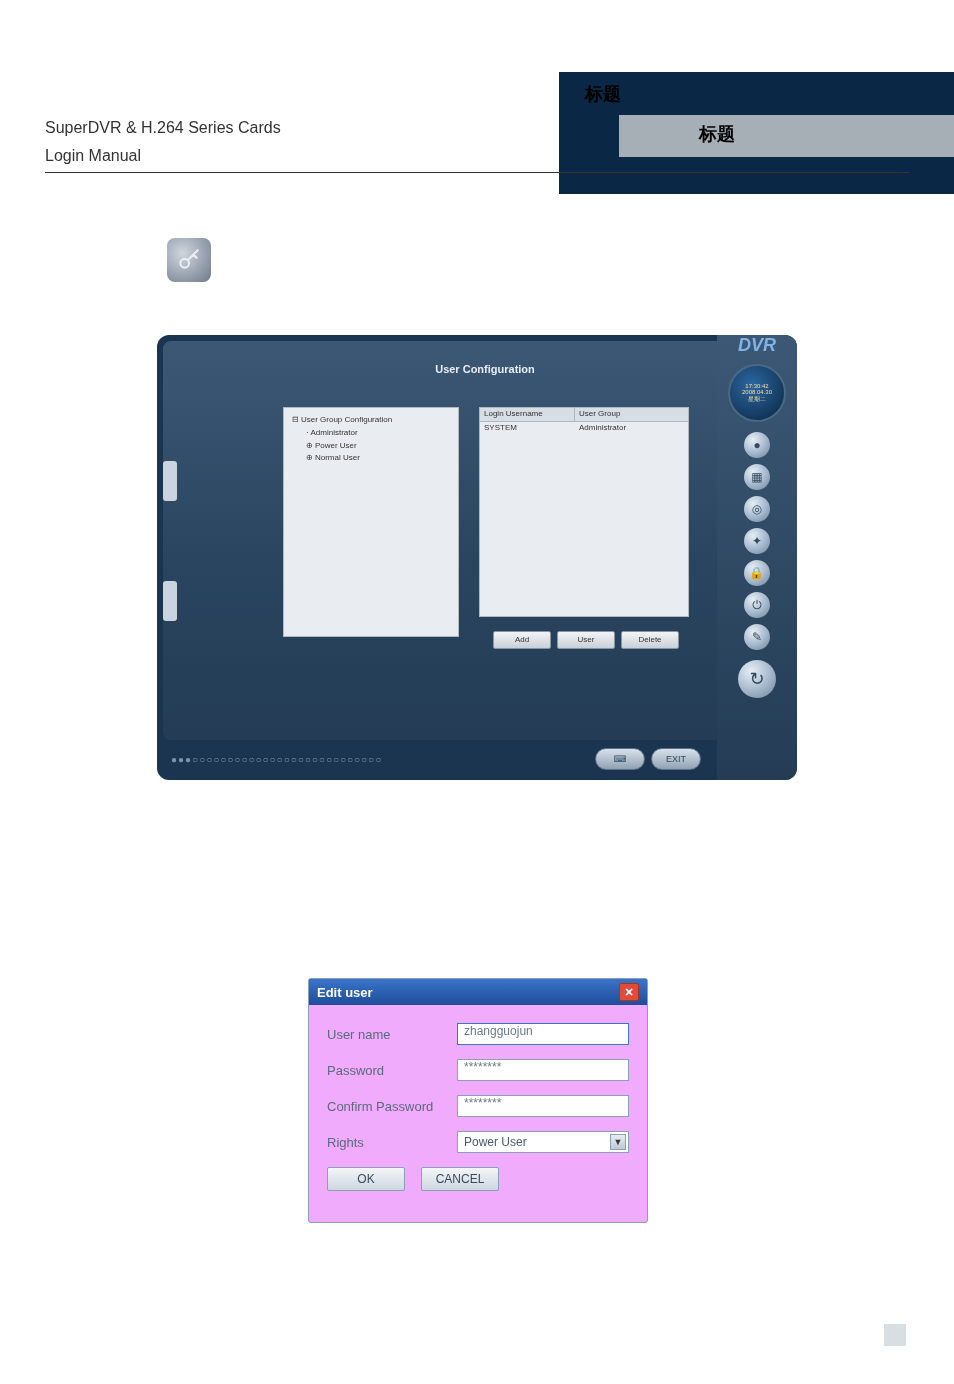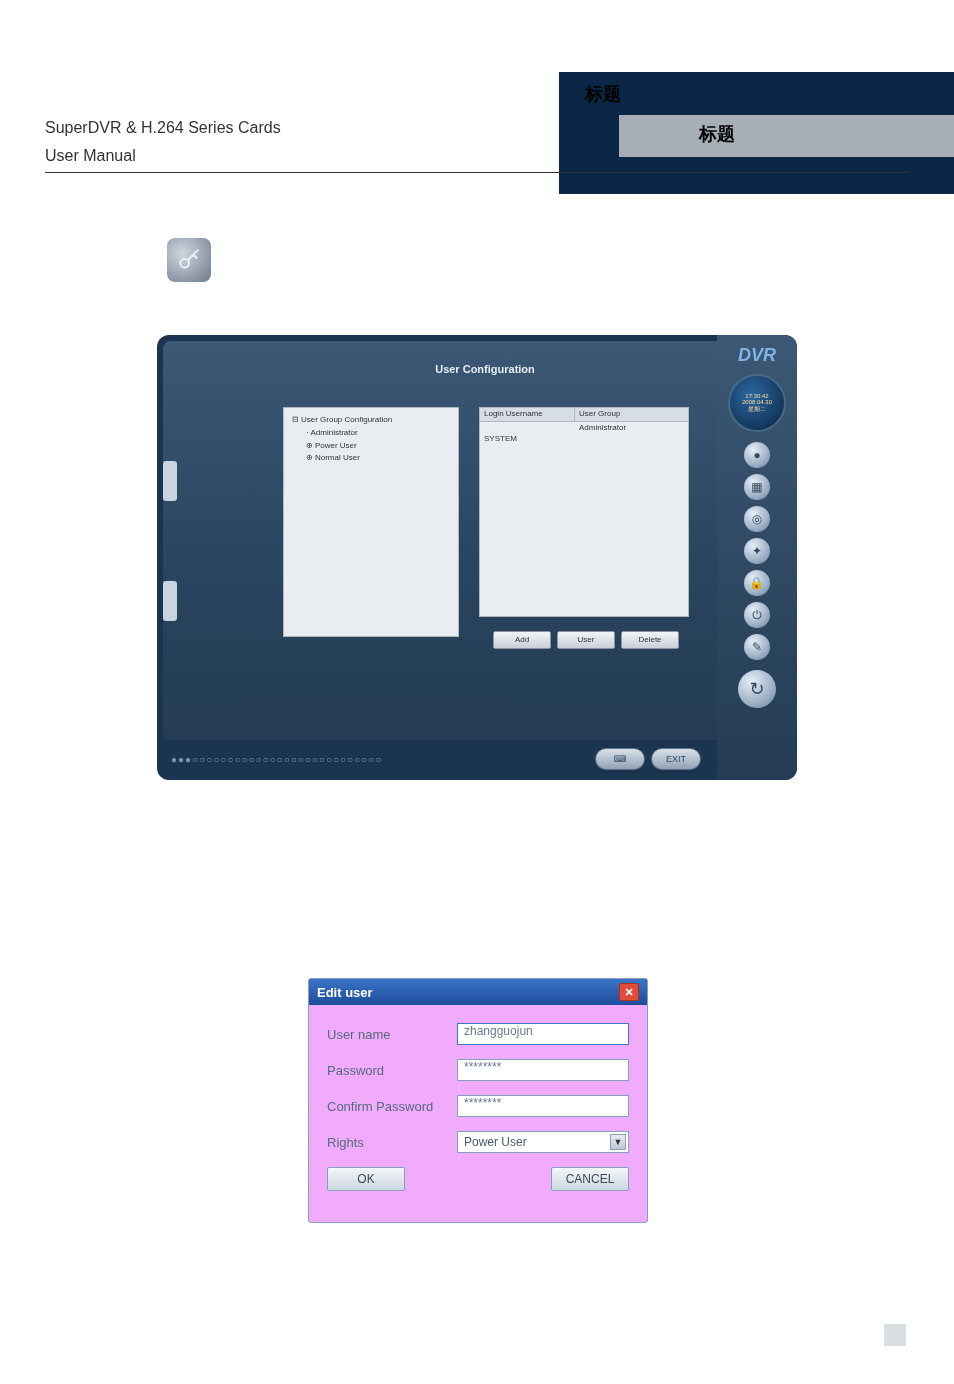--- a/index.html
+++ b/index.html
@@ -149,21 +149,21 @@
   .s1-right-table .th-cell2 {
     flex: 1;
     padding: 1px 4px;
   }
   .s1-right-table .td-row {
     display: flex;
     height: 14px;
   }
   .s1-right-table .td-row .td1 {
     width: 95px;
-    padding: 12px 4px;
+    padding: 1px 4px;
   }
   .s1-right-table .td-row .td2 {
     flex: 1;
     padding: 1px 4px;
   }
   .s1-buttons {
     position: absolute;
     top: 290px;
     left: 330px;
     display: flex;
@@ -183,21 +183,20 @@
   .s1-right-strip {
     position: absolute;
     top: 0;
     right: 0;
     width: 80px;
     height: 100%;
     background: linear-gradient(180deg, #3c5874, #243c55);
     display: flex;
     flex-direction: column;
     align-items: center;
-    padding-top: 10px;
   }
   .dvr-logo {
     font-style: italic;
     font-weight: bold;
     font-size: 18px;
     color: #7fb4e8;
     margin-bottom: 8px;
   }
   .round-clock {
     width: 58px;
@@ -373,21 +372,21 @@
     background: linear-gradient(#e6ecf3, #bfc9d4);
     border: 1px solid #8aa0b8;
     display: flex;
     align-items: center;
     justify-content: center;
     font-size: 9px;
     color: #333;
   }
   .s2-btnrow {
     display: flex;
-    justify-content: space-between;
+    justify-content: flex-start;
     gap: 16px;
     margin-top: 12px;
   }
   .s2-btn {
     width: 78px;
     height: 24px;
     background: linear-gradient(#f3f6f9, #cdd6e0);
     border: 1px solid #8aa0b8;
     border-radius: 2px;
     font-size: 12px;
@@ -406,21 +405,21 @@
   }
 </style>
 </head>
 <body>
 
 <div class="header-blue"></div>
 <div class="header-blue-light"></div>
 <div class="title-label-1">标题</div>
 <div class="title-label-2">标题</div>
 <div class="doc-title">SuperDVR &amp; H.264 Series Cards</div>
-<div class="doc-subtitle">User Manual</div>
+<div class="doc-subtitle">Login Manual</div>
 <div class="hr-line"></div>
 
 <div class="key-icon">
   <svg viewBox="0 0 24 24" fill="none" stroke="#e8eef5" stroke-width="2" stroke-linecap="round" stroke-linejoin="round">
     <circle cx="8" cy="15" r="4"></circle>
     <path d="M11 12L20 3M16 7L19 10"></path>
   </svg>
 </div>
 
 <div class="screenshot-1">

